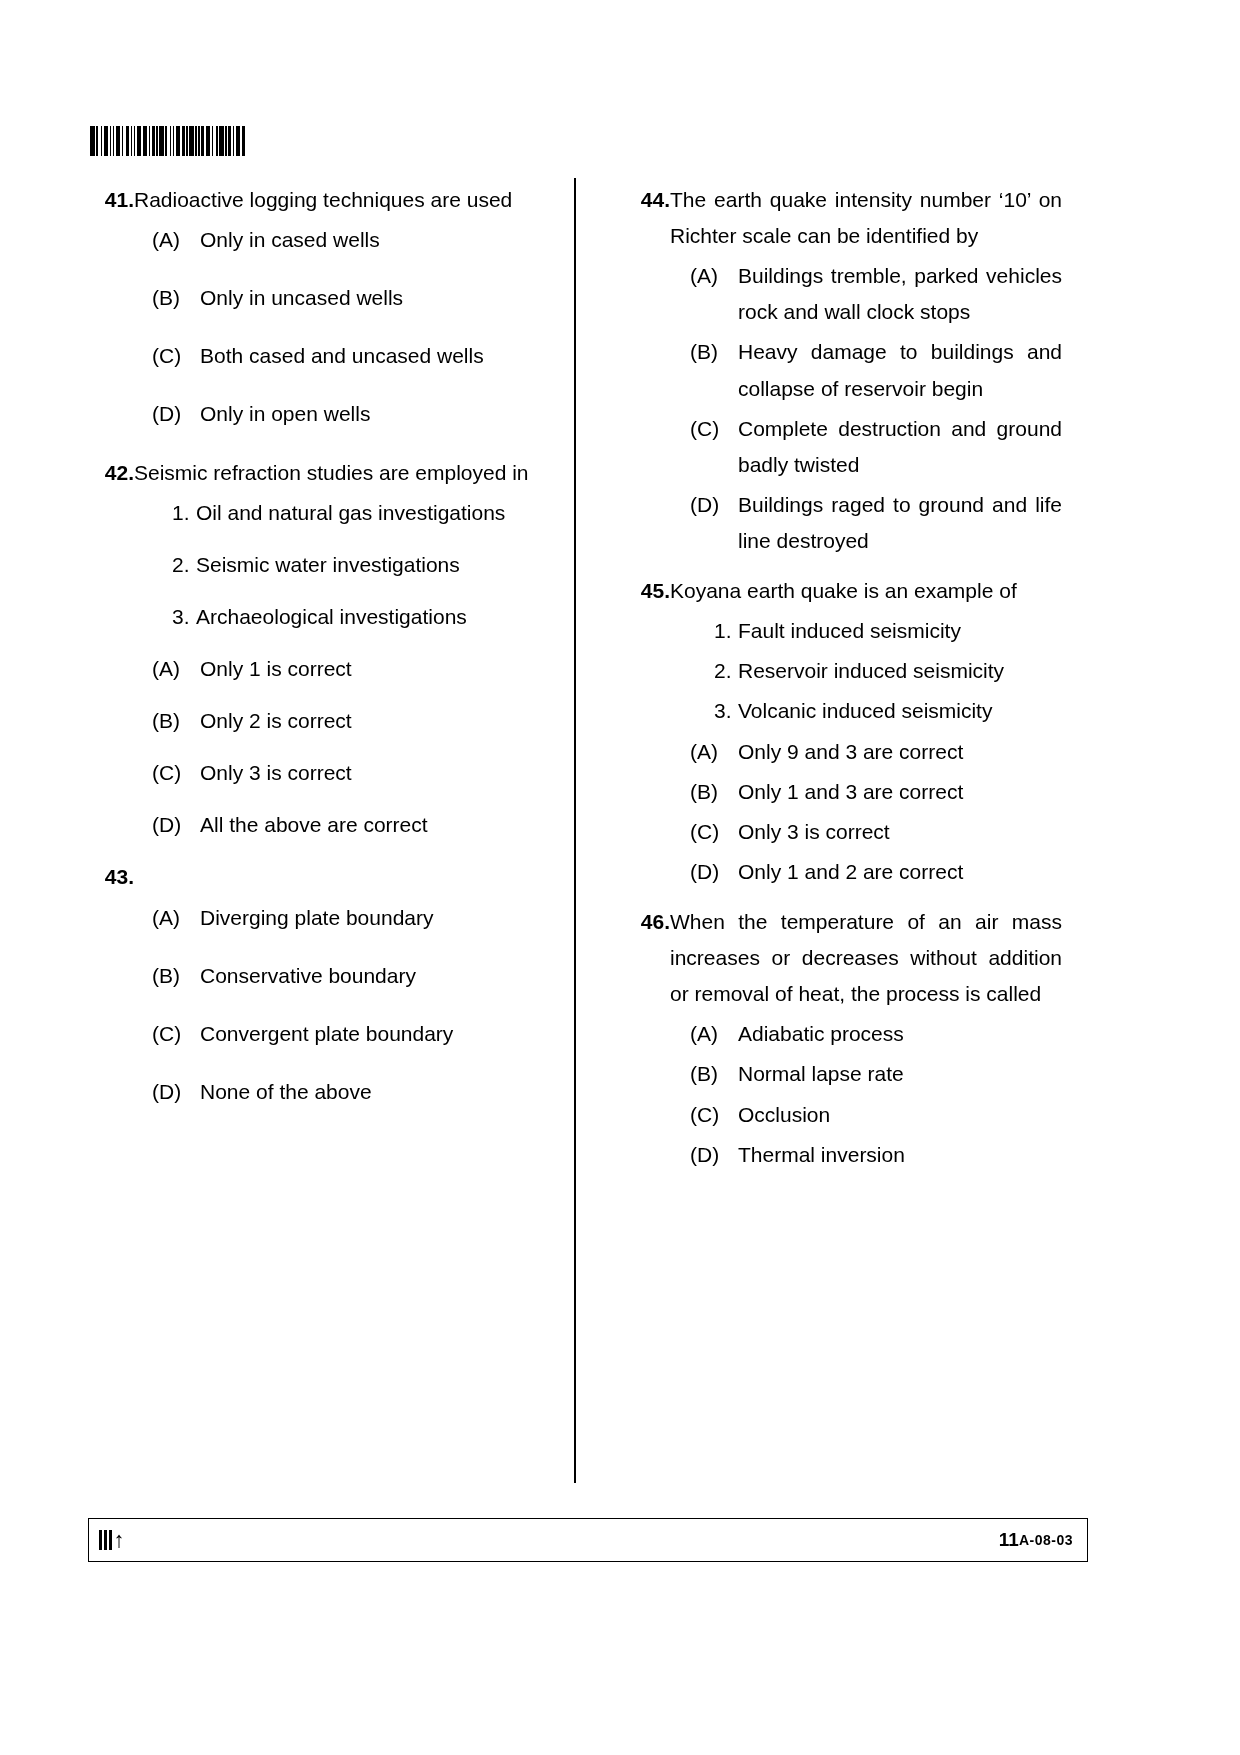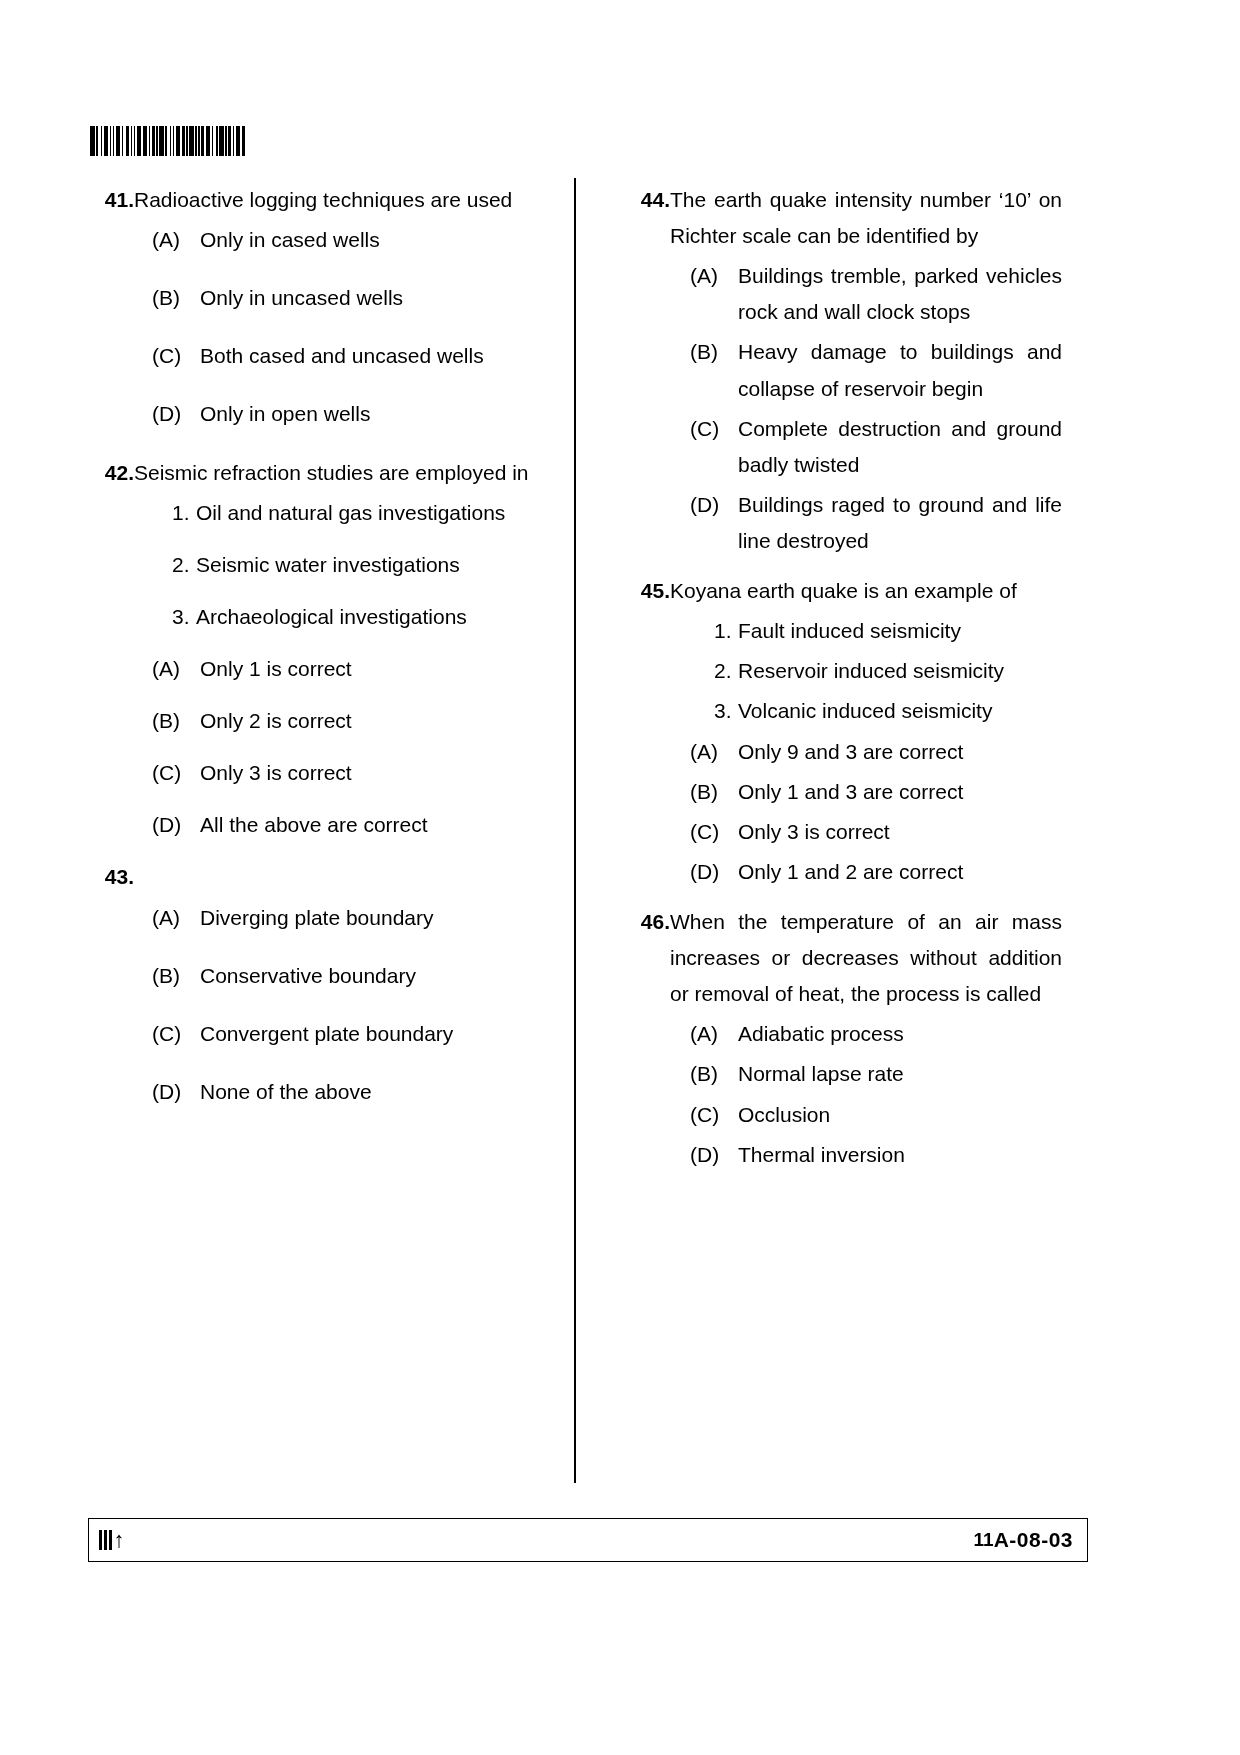--- a/index.html
+++ b/index.html
@@ -112,21 +112,21 @@
   .footer-center {
     flex:1 1 auto;
     text-align:right;
     font-size:19px;
     font-weight:bold;
     margin-left:-40px;
   }
   .footer-right {
     flex:0 0 auto;
     padding-right:14px;
-    font-size:21px;
+    font-size:14px;
     font-weight:bold;
     letter-spacing:0.5px;
   }
 </style>
 </head>
 <body>
 
 <div class="page">
 
   <div class="barcode-wrap">

